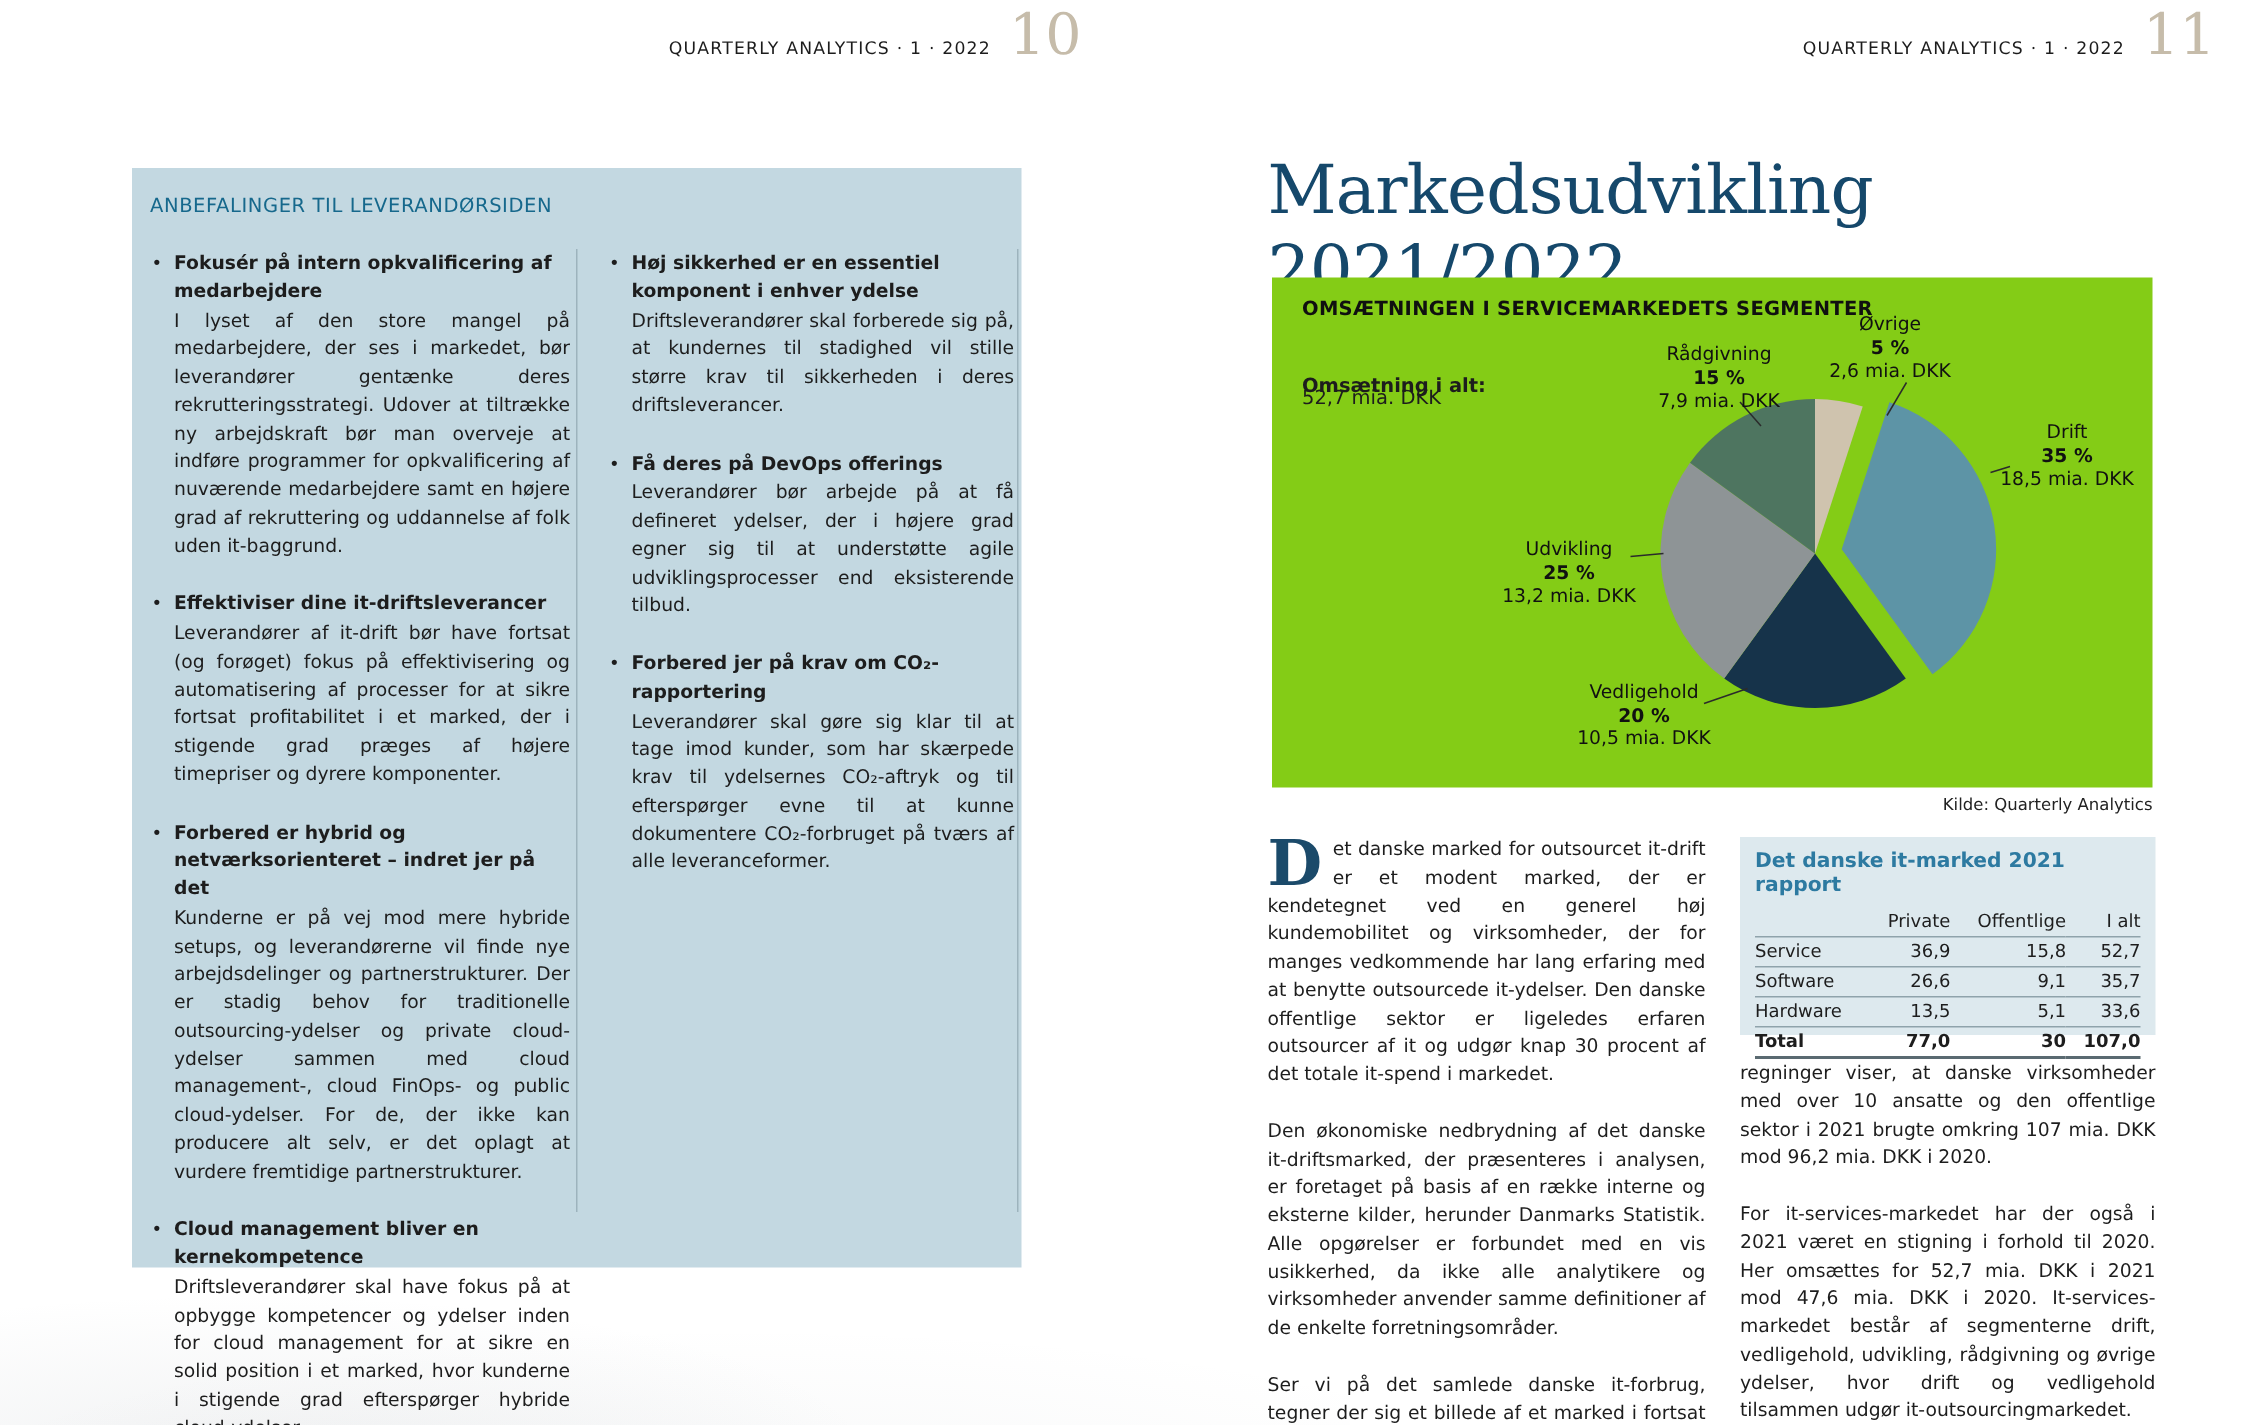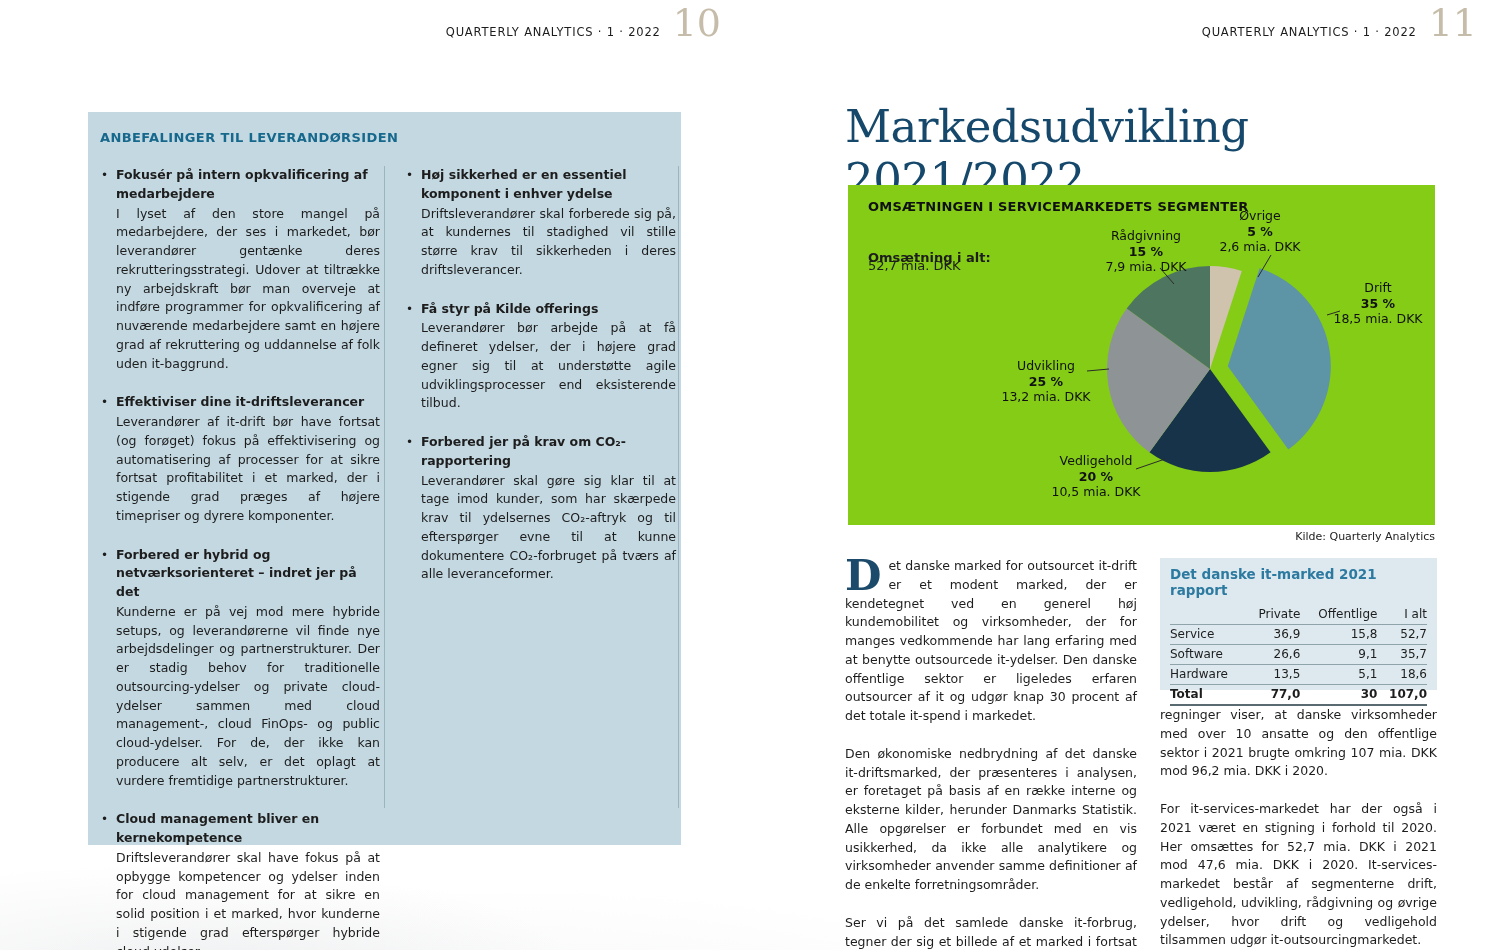--- a/index.html
+++ b/index.html
@@ -17,21 +17,21 @@
   }
   
   .page-header { position:absolute; top:4px; display:flex; align-items:baseline; gap:12px; }
   .page-header.left  { right:779px; }
   .page-header.right { right:23px; }
   .ph-text { font-size:11.5px; letter-spacing:0.8px; color:#1c1c1c;margin-top:20px; }
   .ph-num  { font-family:"DejaVu Serif", serif; font-size:38px; line-height:38px; color:#c6bcaa; }
 
   
   .rec-box { position:absolute; left:88px; top:112px; width:593px; height:733px; background:#c3d8e1; }
-  .rec-title { position:absolute; left:12px; top:18px; font-size:13px; font-weight:bold; letter-spacing:0.4px; color:#16688c; }
+  .rec-title { position:absolute; left:12px; top:18px; font-size:13px; font-weight:normal; letter-spacing:0.4px; color:#16688c; }
   .rec-divider { position:absolute; top:54px; width:1px; height:642px; background:#9db3bd; }
   .rec-divider.d1 { left:296px; }
   .rec-divider.d2 { left:590px; }
   .rec-col { position:absolute; top:54px; font-size:12.5px; line-height:1.5; text-align:justify; }
   .rec-col1 { left:12px;  width:280px; }
   .rec-col2 { left:317px; width:271px; }
   .rec-item { position:relative; padding-left:16px; margin-bottom:20px; }
   .bullet { position:absolute; left:1px; top:0; font-size:12px; color:#1d1d1d; }
   .rec-head { font-weight:bold; text-align:left; }
   .rec-body { margin-top:1px; }
@@ -113,21 +113,21 @@
         </div>
       </div>
     <div class="rec-col rec-col2" id="rec-col2">
         <div class="rec-item">
           <span class="bullet">•</span>
           <div class="rec-head">Høj sikkerhed er en essentiel komponent i enhver ydelse</div>
           <div class="rec-body">Driftsleverandører skal forberede sig på, at kundernes til stadighed vil stille større krav til sikkerheden i deres driftsleverancer.</div>
         </div>
         <div class="rec-item">
           <span class="bullet">•</span>
-          <div class="rec-head">Få styr på Kilde offerings</div>
+          <div class="rec-head">Få deres på DevOps offerings</div>
           <div class="rec-body">Leverandører bør arbejde på at få defineret ydelser, der i højere grad egner sig til at understøtte agile udviklingsprocesser end eksisterende tilbud.</div>
         </div>
         <div class="rec-item">
           <span class="bullet">•</span>
           <div class="rec-head">Forbered jer på krav om CO₂-rapportering</div>
           <div class="rec-body">Leverandører skal gøre sig klar til at tage imod kunder, som har skærpede krav til ydelsernes CO₂-aftryk og til efterspørger evne til at kunne dokumentere CO₂-forbruget på tværs af alle leveranceformer.</div>
         </div>
       </div>
   </div>
 
@@ -206,21 +206,21 @@
           <tr>
             <td class="lbl">Software</td>
             <td class="num">26,6</td>
             <td class="num">9,1</td>
             <td class="num">35,7</td>
           </tr>
           <tr>
             <td class="lbl">Hardware</td>
             <td class="num">13,5</td>
             <td class="num">5,1</td>
-            <td class="num">18,6</td>
+            <td class="num">33,6</td>
           </tr>
           <tr class="total">
             <td class="lbl" style="font-weight: bold;">Total</td>
             <td class="num" style="font-weight: bold;">77,0</td>
             <td class="num" style="font-weight: bold;">30</td>
             <td class="num" style="font-weight: bold;">107,0</td>
           </tr>
         </tbody>
       </table>
   </div>

